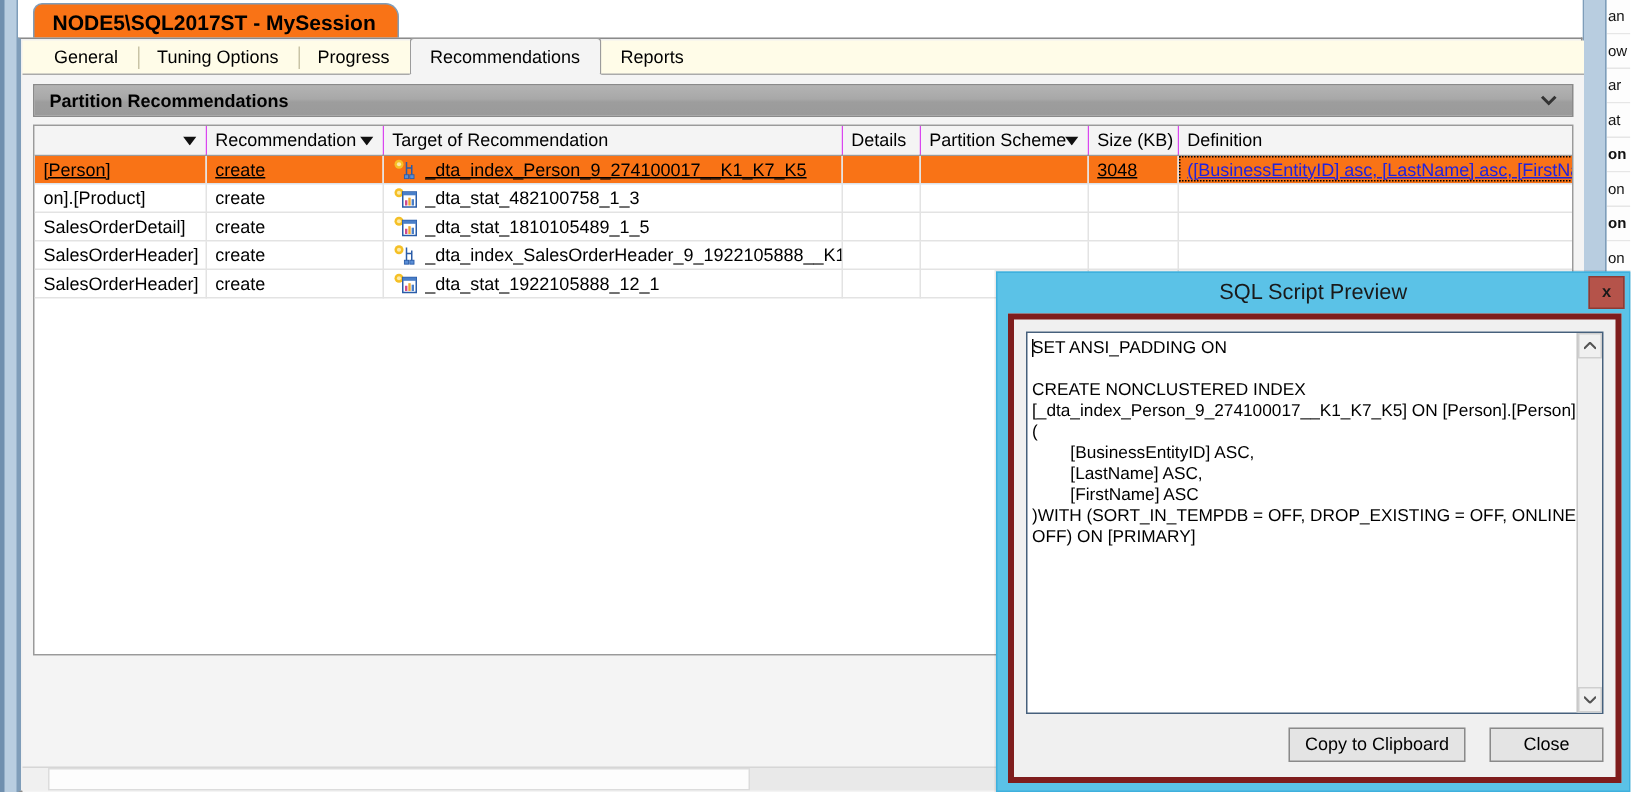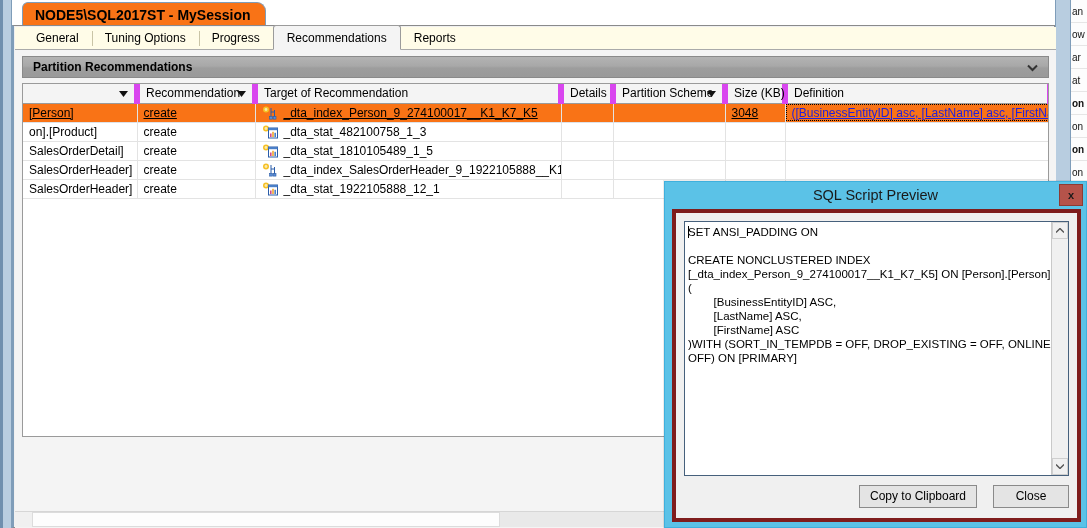--- a/index.html
+++ b/index.html
@@ -129,21 +129,21 @@
   .grid-wrap {
     background: #ffffff;
     border: 1px solid #9a9a9a;
     height: 354px;
     overflow: hidden;
     position: relative;
   }
   table.grid { border-collapse: collapse; width: 1027px; table-layout: fixed; }
   table.grid th {
     background: #f4f4f4;
-    border-right: 6px solid #d946ef;
+    border-right: 1px solid #d946ef;
     border-bottom: 1px solid #9a9a9a;
     height: 19px;
     font-size: 12px; font-weight: normal; text-align: left;
     padding: 0 4px 0 6px;
     color: #000; white-space: nowrap;
     position: relative;
   }
   th .filt { position: absolute; right: 6px; top: 50%; transform: translateY(-50%); }
   table.grid td {
     border-right: 1px solid #e3e3e3;

